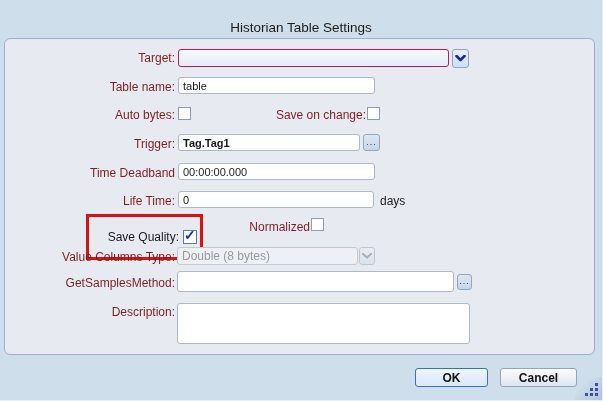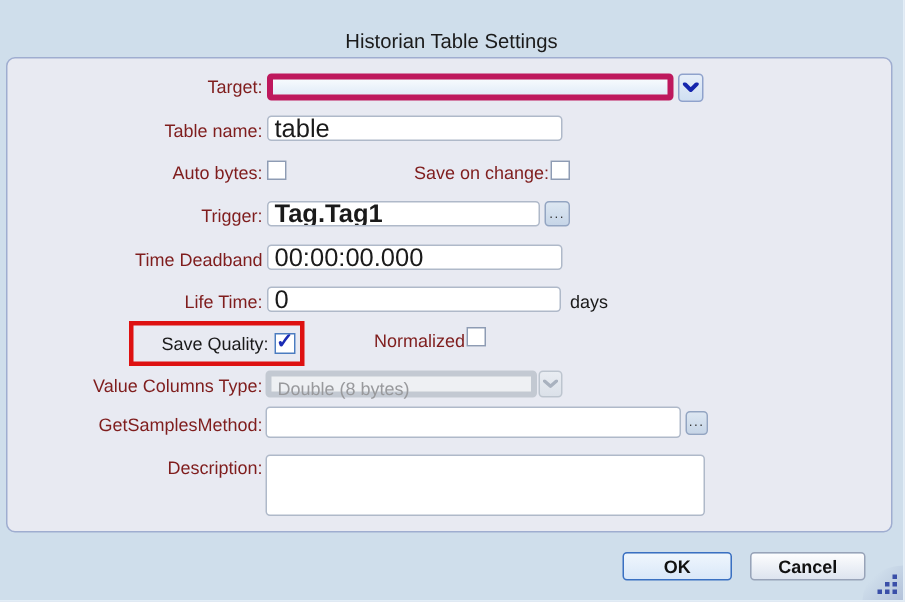--- a/index.html
+++ b/index.html
@@ -20,27 +20,27 @@
   .panel {
     position:absolute; left:4px; top:38px; width:591px; height:317px;
     background:#e8eaf2;
     border:1px solid #9fadd0;
     border-radius:6px;
   }
   .lbl { position:absolute; height:15px; text-align:right; color:#7f1d1d; white-space:nowrap; }
   .tb {
     position:absolute; background:#fff;
     border:1px solid #afb9c9; border-radius:3px;
-    font-family:"Liberation Sans", sans-serif; font-size:17px; color:#1a1a1a;
+    font-family:"Liberation Sans", sans-serif; font-size:11px; color:#1a1a1a;
     padding:0 4px; outline:none;
   }
   .combo {
     position:absolute;
     background:linear-gradient(#f6fafd,#e2ecf8);
-    border:4px solid #be185d; border-radius:3px;
+    border:1px solid #be185d; border-radius:3px;
   }
   .combo-btn {
     position:absolute;
     background:linear-gradient(#e6eef9,#cfdff2);
     border:1px solid #8fa2cc; border-radius:3px;
     display:flex; align-items:center; justify-content:center;
     cursor:pointer;
   }
   .combo.disabled {
     background:#eef0f3; border-color:#c3c9d2; color:#98999c;
@@ -62,21 +62,21 @@
     background:#fff; border:1px solid #8e9cb4;
   }
   .cb.checked {
     width:14px; height:14px; border:1px solid #4b7cc0;
   }
   .cb .check {
     position:absolute; left:0px; top:-3px;
     font-size:14px; font-weight:bold; color:#1b2cb5; line-height:14px;
   }
   .red-box {
-    position:absolute; left:86px; top:214px; width:117px; height:30px;
+    position:absolute; left:86px; top:214px; width:117px; height:46px;
     border:3px solid #de1111;
     display:flex; align-items:center; justify-content:flex-end;
     gap:4px; padding-right:3px;
   }
   .red-box .lbl-inline { text-align:right; white-space:nowrap; }
   .red-box .cb { position:relative; flex:0 0 auto; }
   textarea.tb { resize:none; padding:2px 4px; }
   .btn {
     position:absolute; height:19px;
     border-radius:3px; font-family:"Liberation Sans", sans-serif; font-size:12px;

